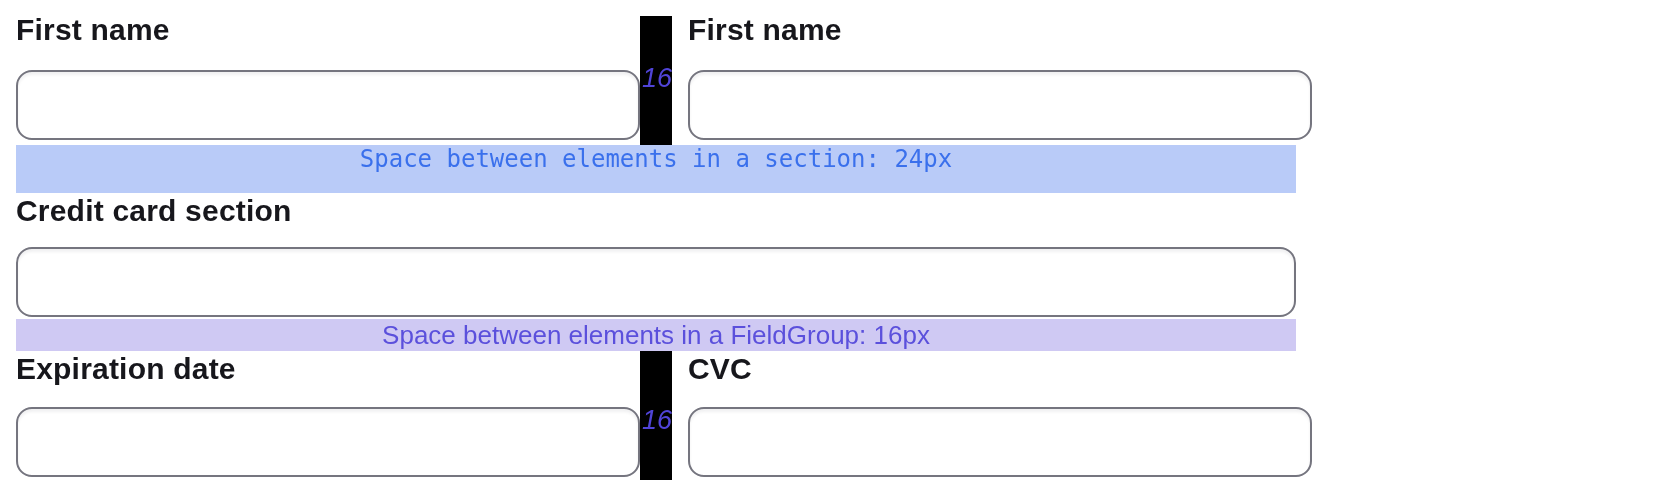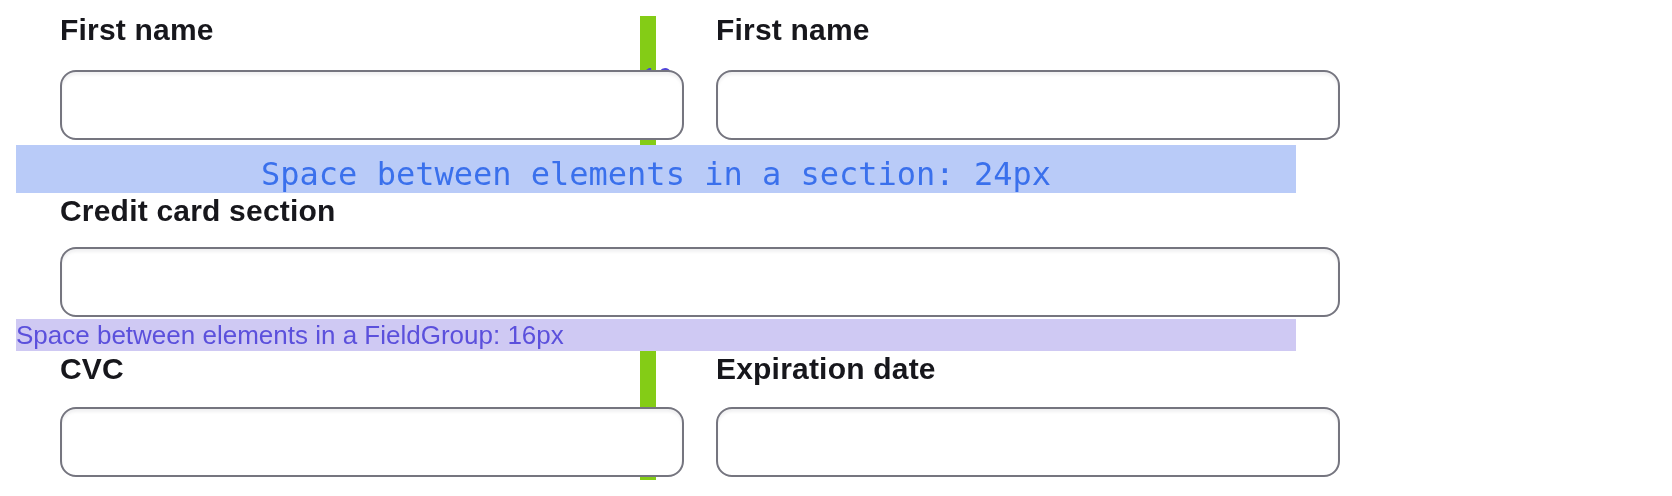--- a/index.html
+++ b/index.html
@@ -9,21 +9,21 @@
     font-family: "Liberation Sans", sans-serif;
     position: relative;
     overflow: hidden;
   }
   .content {
     position: relative;
     width: 1280px;
     margin-left: 16px;
     padding-top: 12px;
   }
-  .row { display: flex; gap: 32px; position: relative; z-index: 1; margin-left: 44px; }
+  .row { display: flex; gap: 48px; position: relative; z-index: 1; }
   .col { flex: 0 0 624px; width: 624px; }
   .col-full { flex: 0 0 1280px; width: 1280px; }
   .field-label {
     display: block;
     font-size: 30px;
     line-height: 36px;
     font-weight: 700;
     color: #17171c;
     letter-spacing: 0.2px;
   }
@@ -43,46 +43,47 @@
   }
   .row-names .text-input { margin-top: 22px; }
   .row-card .text-input { margin-top: 18px; }
   .row-expiry .text-input { margin-top: 20px; }
 
   .strip-section {
     height: 48px;
     margin-top: 5px;
     background: #b9cbf8;
     display: flex;
-    align-items: flex-end;
+    align-items: flex-start;
     justify-content: center;
     font-family: "DejaVu Sans Mono", monospace;
-    font-size: 32px;
+    font-size: 24px;
     color: #3a70ec;
     position: relative;
     z-index: 1;
   }
   .strip-fieldgroup {
     height: 32px;
     margin-top: 2px;
     background: #cfc9f3;
     display: flex;
     align-items: center;
-    justify-content: flex-start;
+    justify-content: center;
     font-size: 26px;
     color: #5b50dc;
     position: relative;
     z-index: 1;
   }
   .vgap {
     position: absolute;
     left: 624px;
-    width: 16px;
-    background: #84cc16;
+    width: 32px;
+    background: #000000;
     z-index: 0;
+    font-style: italic;
   }
   .vgap-names  { top: 16px;  height: 129px; }
   .vgap-expiry { top: 350px; height: 130px; }
   .vgap-label {
     position: absolute;
     left: 2px;
     font-size: 27px;
     color: #5044d8;
     line-height: 30px;
   }
@@ -122,22 +123,22 @@
       <input class="text-input" type="text" value="" style="">
     </div>
   </div>
 
   <div class="strip-fieldgroup">
     <span>Space between elements in a FieldGroup: 16px</span>
   </div>
 
   <div class="row row-expiry">
     <div class="col">
-      <label class="field-label">CVC</label>
+      <label class="field-label">Expiration date</label>
       <input class="text-input" type="text" value="" style="">
     </div>
     <div class="col">
-      <label class="field-label">Expiration date</label>
+      <label class="field-label">CVC</label>
       <input class="text-input" type="text" value="" style="">
     </div>
   </div>
 
 </div>
 
 </body></html>

